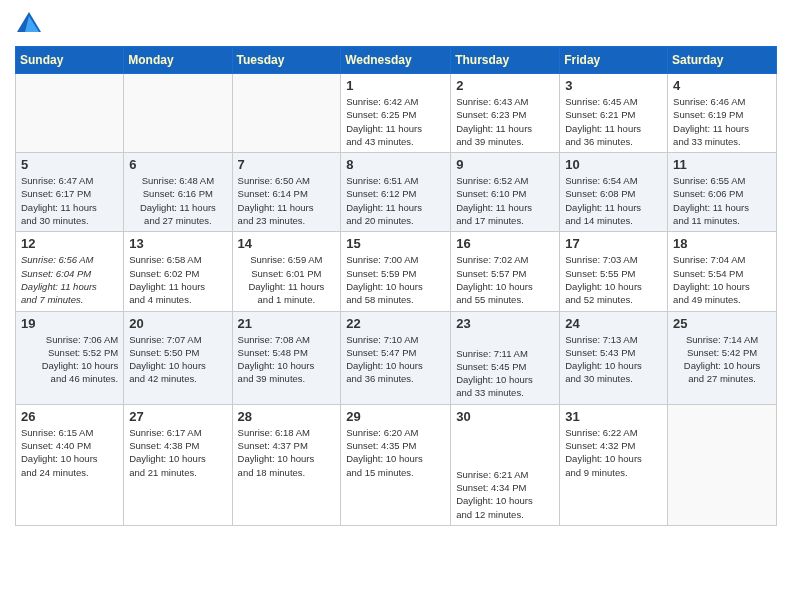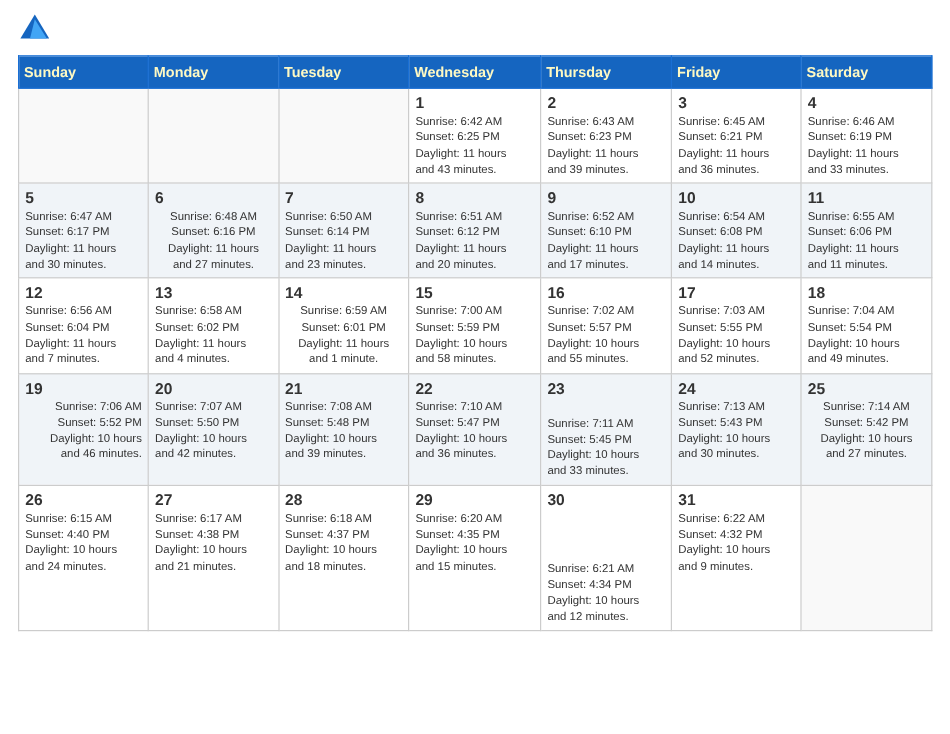--- a/index.html
+++ b/index.html
@@ -211,21 +211,21 @@
             <span class="day-number">11</span>
             <div class="day-info" style="white-space: pre-line;">Sunrise: 6:55 AM
 Sunset: 6:06 PM
 Daylight: 11 hours
 and 11 minutes.</div>
           </td>
         </tr>
         <tr>
           <td>
             <span class="day-number">12</span>
-            <div class="day-info" style="white-space: pre-line;">Sunrise: 6:56 AM
+            <div class="day-info" style="white-space: pre-line; font-style: italic;">Sunrise: 6:56 AM
 Sunset: 6:04 PM
 Daylight: 11 hours
 and 7 minutes.</div>
           </td>
           <td>
             <span class="day-number">13</span>
             <div class="day-info" style="white-space: pre-line;">Sunrise: 6:58 AM
 Sunset: 6:02 PM
 Daylight: 11 hours
 and 4 minutes.</div>

